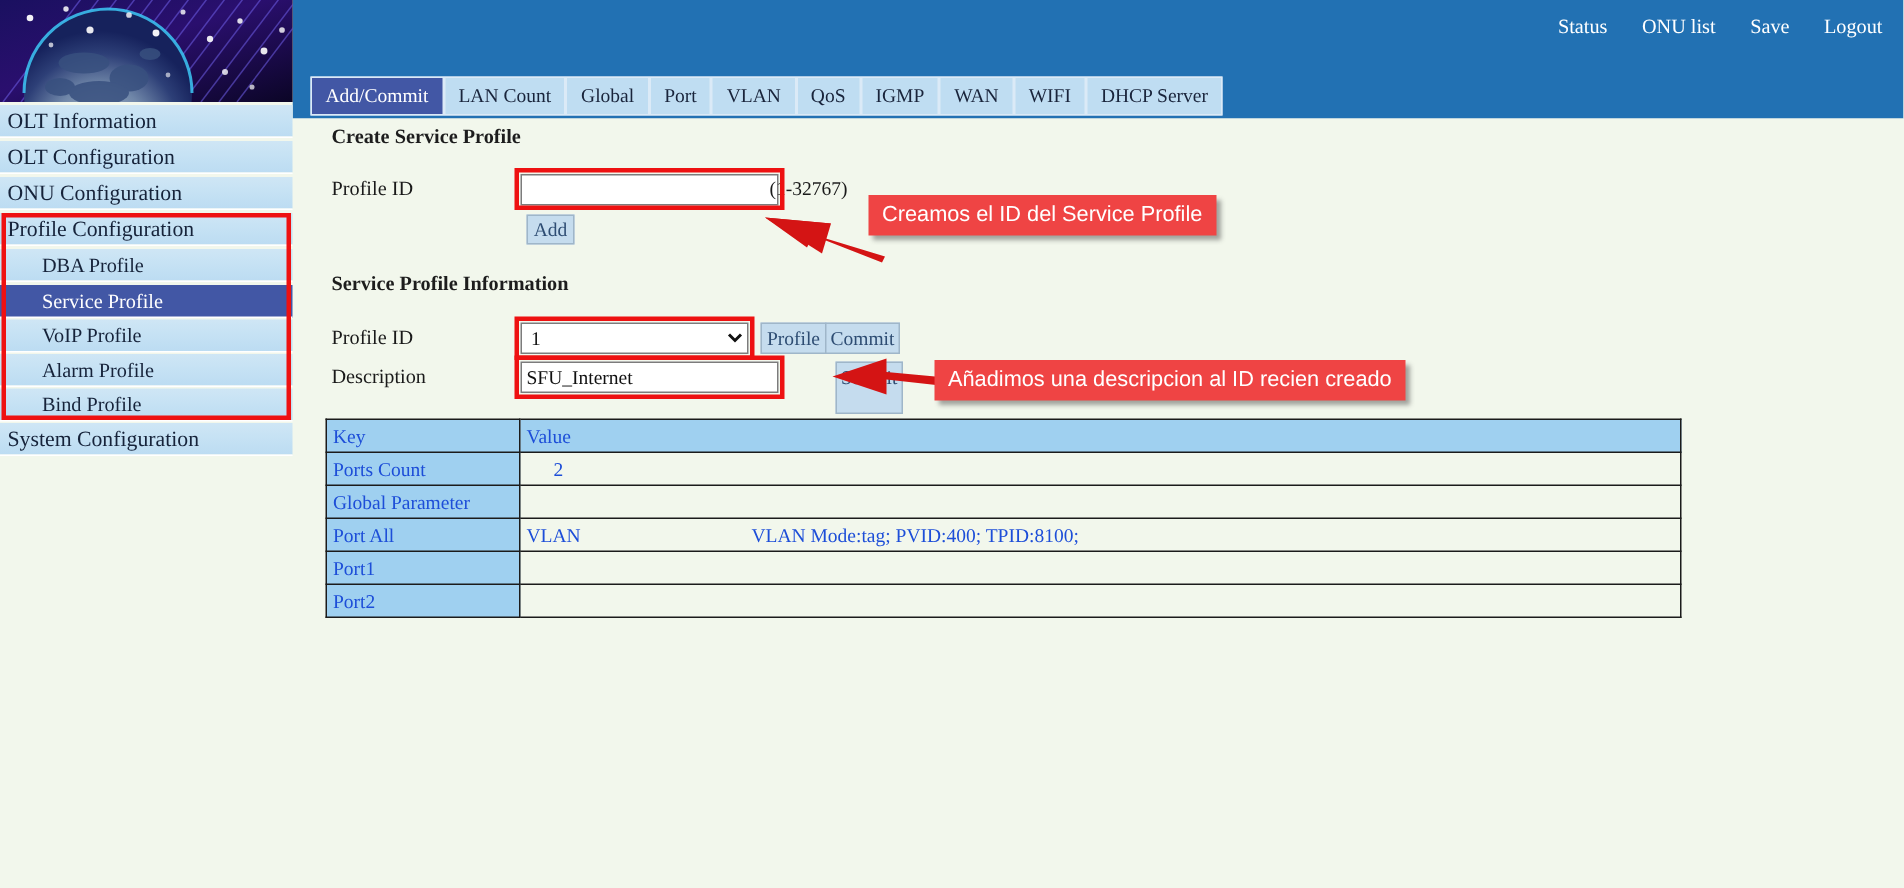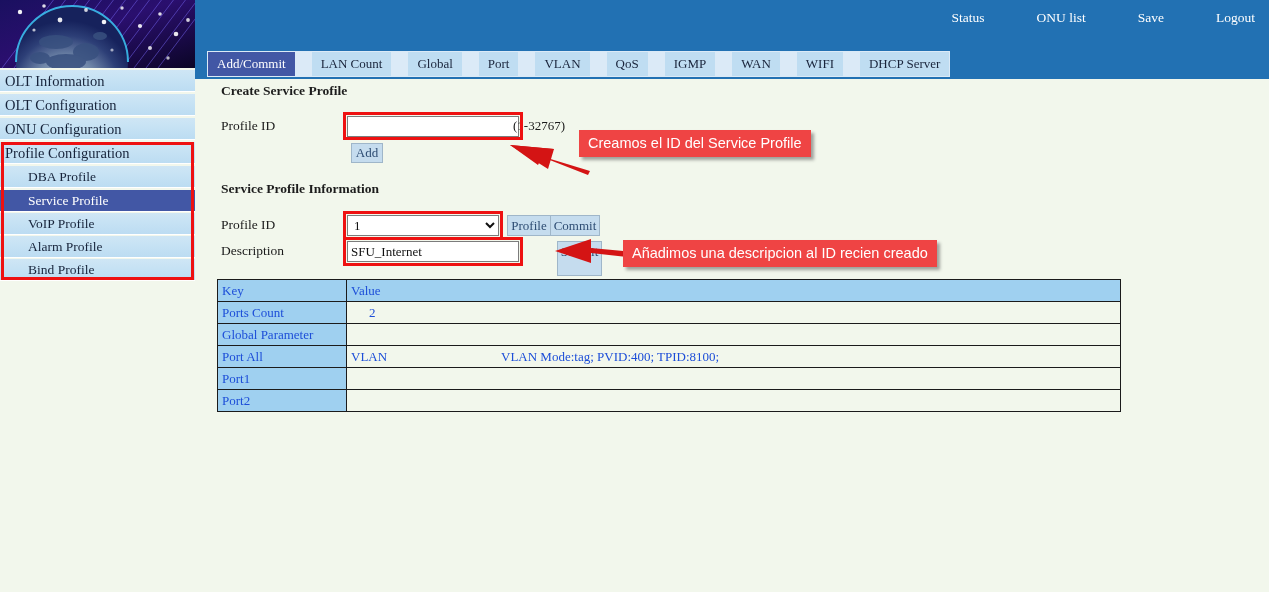--- a/index.html
+++ b/index.html
@@ -72,21 +72,21 @@
     left: 195px; top: 0;
     width: 1074px;
     height: 46px;
     background: #2271b3;
   }
   #topnav {
     position: absolute;
     right: 14px;
     top: 10px;
     display: flex;
-    gap: 52px;
+    gap: 23px;
   }
   #topnav a {
     color: #ffffff;
     font-size: 13.5px;
     text-decoration: none;
     font-family: "Liberation Serif", serif;
   }
 
   
   #tabstrip {
@@ -102,21 +102,21 @@
     top: 5px;
     display: flex;
     background: #dbeaf7;
     border: 1px solid #dbeaf7;
   }
   .tab {
     background: #bfddf2;
     color: #19243b;
     font-size: 13px;
     padding: 4px 9px 5px 9px;
-    margin-right: 17px;
+    margin-right: 2px;
     white-space: nowrap;
     line-height: 15px;
     font-family: "Liberation Serif", serif;
   }
   .tab:last-child { margin-right: 0; }
   .tab.active {
     background: #4257a5;
     color: #ffffff;
   }
 
@@ -331,20 +331,21 @@
 
   <div class="side-item top" style="top:70px"><span>OLT Information</span></div>
   <div class="side-item top" style="top:94px"><span>OLT Configuration</span></div>
   <div class="side-item top" style="top:118px"><span>ONU Configuration</span></div>
   <div class="side-item top" style="top:142px"><span>Profile Configuration</span></div>
   <div class="side-item sub" style="top:166px"><span>DBA Profile</span></div>
   <div class="side-item sub sel" style="top:190px"><span>Service Profile</span></div>
   <div class="side-item sub" style="top:213px"><span>VoIP Profile</span></div>
   <div class="side-item sub" style="top:236px"><span>Alarm Profile</span></div>
   <div class="side-item sub" style="top:259px"><span>Bind Profile</span></div>
+  <div class="side-item top" style="top:282px"><span>System Configuration</span></div>
 
   <div id="side-redbox"></div>
 </div>
 
 <div id="topbar">
   <div id="topnav">
     <a href="#">Status</a>
     <a href="#">ONU list</a>
     <a href="#">Save</a>
     <a href="#">Logout</a>

